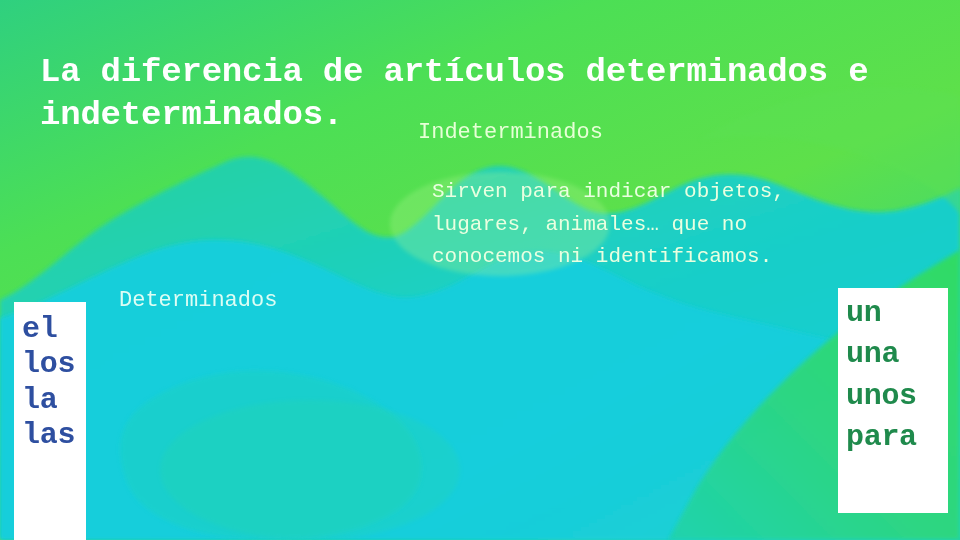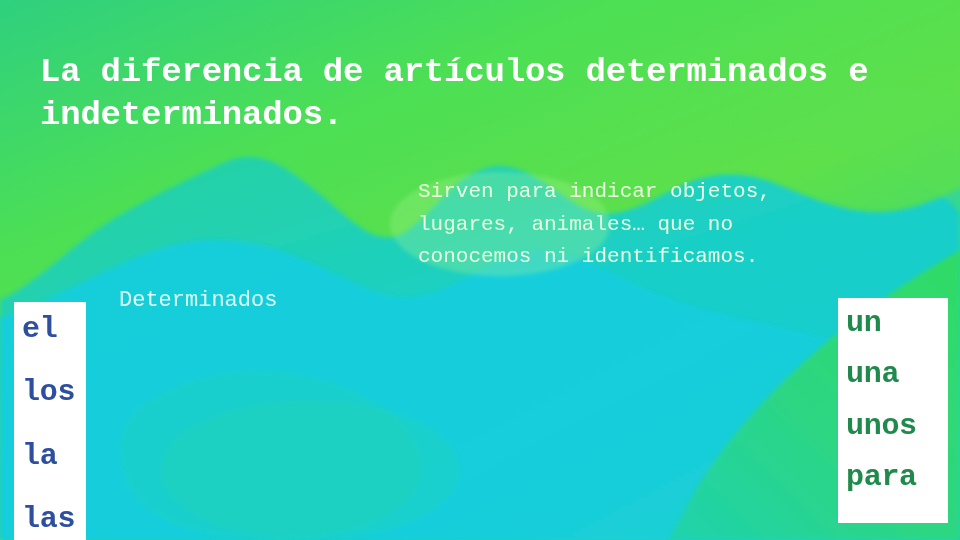--- a/index.html
+++ b/index.html
@@ -51,21 +51,21 @@
     font-weight: normal;
     line-height: 1.55;
   }
 
   #indet-heading {
     left: 418px;
     top: 120px;
     color: #e6ffd6;
   }
   #indet-body {
-    left: 418px;
+    left: 432px;
     top: 176px;
     width: 420px;
     color: #e9ffe0;
   }
 
   #det-heading {
     left: 119px;
     top: 288px;
     color: #ddfdf4;
   }
@@ -84,36 +84,36 @@
     flex-direction: column;
     justify-content: flex-start;
     box-sizing: border-box;
   }
   #panel-definite {
     left: 14px;
     top: 302px;
     width: 72px;
     height: 238px;
     padding: 10px 0 0 8px;
-    gap: 28px;
+    gap: 0;
   }
   #panel-definite .word {
     font-size: 30px;
     font-weight: bold;
     color: #2e4fa0;
     line-height: 1.18;
     letter-spacing: -0.3px;
   }
   #panel-indefinite {
     left: 838px;
-    top: 298px;
+    top: 288px;
     width: 110px;
     height: 225px;
     padding: 8px 0 0 8px;
-    gap: 16px;
+    gap: 6px;
   }
   #panel-indefinite .word {
     font-size: 30px;
     font-weight: bold;
     color: #1f8a4c;
     line-height: 1.18;
     letter-spacing: -0.3px;
   }
 </style>
 </head>
@@ -172,20 +172,21 @@
 
     <path filter="url(#soft)" fill="#5ce053" opacity="0.45" d="M700,140 C760,130 830,140 890,166 C930,184 950,200 960,214
          L960,96 C920,86 860,84 810,96 C760,108 724,122 700,140 Z"></path>
 
     <ellipse cx="500" cy="224" rx="110" ry="52" fill="#a9f58b" opacity="0.30" filter="url(#soft)"></ellipse>
     <ellipse cx="310" cy="470" rx="150" ry="70" fill="#2ad8a0" opacity="0.22" filter="url(#soft)"></ellipse>
   </svg>
 
   <h1 class="title" id="slide-title">La diferencia de artículos determinados e indeterminados.</h1>
 
+  <div class="heading" id="indet-heading">Indeterminados</div>
   <div class="body-text" id="indet-body">Sirven para indicar objetos, lugares, animales… que no conocemos ni identificamos.</div>
 
   <div class="heading" id="det-heading">Determinados</div>
 
   <div class="panel" id="panel-definite">
     <span class="word">el</span>
     <span class="word">los</span>
     <span class="word">la</span>
     <span class="word">las</span>
   </div>

